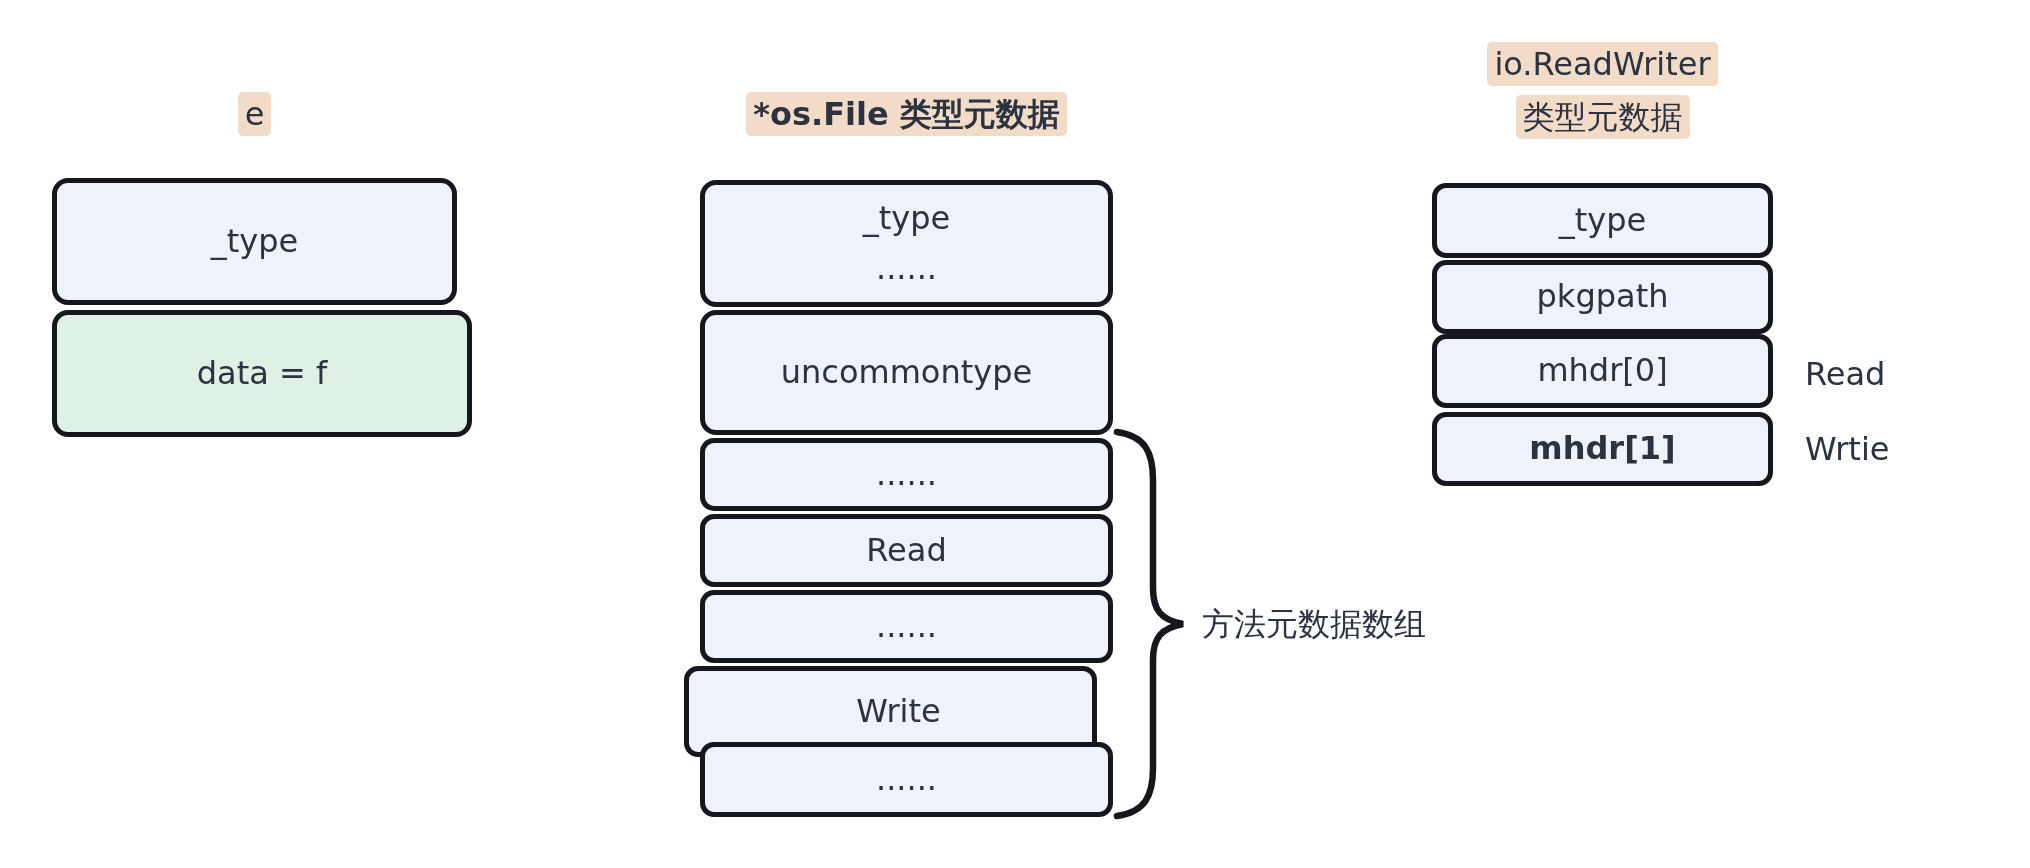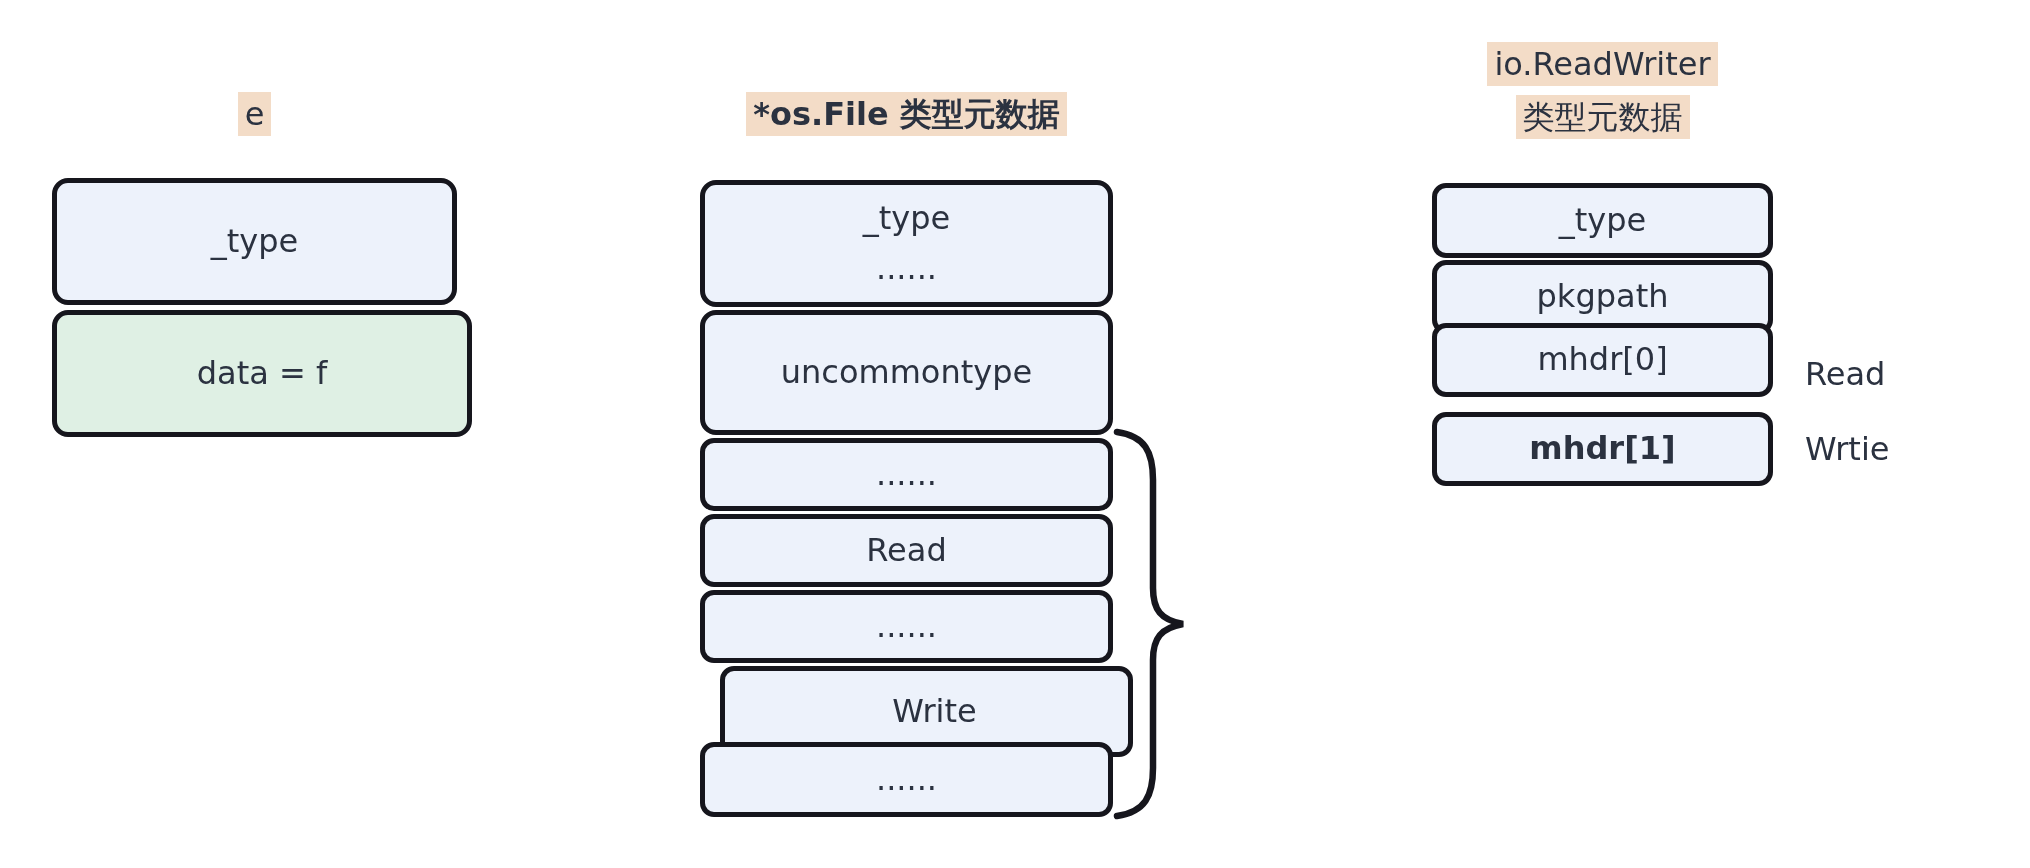--- a/index.html
+++ b/index.html
@@ -26,21 +26,21 @@
   .col-title {
     position: absolute;
     text-align: center;
     font-size: 32px;
     line-height: 53px;
     color: var(--text);
   }
   .hl {
     background: var(--highlight);
     padding: 3px 7px;
-    border-radius: 0;
+    border-radius: 5px;
     margin-top: 36px;
   }
   .box {
     position: absolute;
     background: var(--box-fill);
     border: 5px solid var(--box-border);
     border-radius: 16px;
     display: flex;
     flex-direction: column;
     align-items: center;
@@ -94,46 +94,47 @@
   </div>
   <div class="box small" style="left:700px; top:438px; width:413px; height:73px;">
     <span>......</span>
   </div>
   <div class="box small" style="left:700px; top:514px; width:413px; height:73px;">
     <span>Read</span>
   </div>
   <div class="box small" style="left:700px; top:590px; width:413px; height:73px;">
     <span>......</span>
   </div>
-  <div class="box small" style="left:720px; top:666px; width:413px; height:91px;padding-left:16px;">
+  <div class="box small" style="left:684px; top:666px; width:413px; height:91px;padding-left:16px;">
     <span>Write</span>
   </div>
   <div class="box small" style="left:700px; top:742px; width:413px; height:75px;">
     <span>......</span>
   </div>
 
   <svg class="brace-svg" style="left:1113px; top:428px;" width="80" height="392" viewBox="0 0 80 392">
     <path d="M 4 4 C 32 8, 40 24, 40 52 L 40 160 C 40 182, 48 192, 70 196 C 48 200, 40 210, 40 232 L 40 340 C 40 368, 32 384, 4 388" fill="none" stroke="#16161d" stroke-width="6.5" stroke-linecap="round"></path>
   </svg>
+  <div class="brace-label" style="left:1202px; top:598px;">方法元数据数组</div>
 
   <div class="col-title" style="left:1432px; top:38px; width:341px;">
     <div>
       <span class="hl">io.ReadWriter</span>
     </div>
     <div>
       <span class="hl">类型元数据</span>
     </div>
   </div>
   <div class="box small" style="left:1432px; top:183px; width:341px; height:75px;">
     <span>_type</span>
   </div>
   <div class="box small" style="left:1432px; top:260px; width:341px; height:74px;align-items:center;">
     <span>pkgpath</span>
   </div>
-  <div class="box small" style="left:1432px; top:323px; width:341px; height:74px;">
+  <div class="box small" style="left:1432px; top:334px; width:341px; height:74px;">
     <span>mhdr[0]</span>
   </div>
   <div class="box small" style="left:1432px; top:412px; width:341px; height:74px;font-weight:bold;">
     <span>mhdr[1]</span>
   </div>
   <div class="side-label" style="left:1805px; top:337px; height:74px; width:180px;">Read</div>
   <div class="side-label" style="left:1805px; top:412px; height:74px; width:180px;">Wrtie</div>
 
 </div>
 

